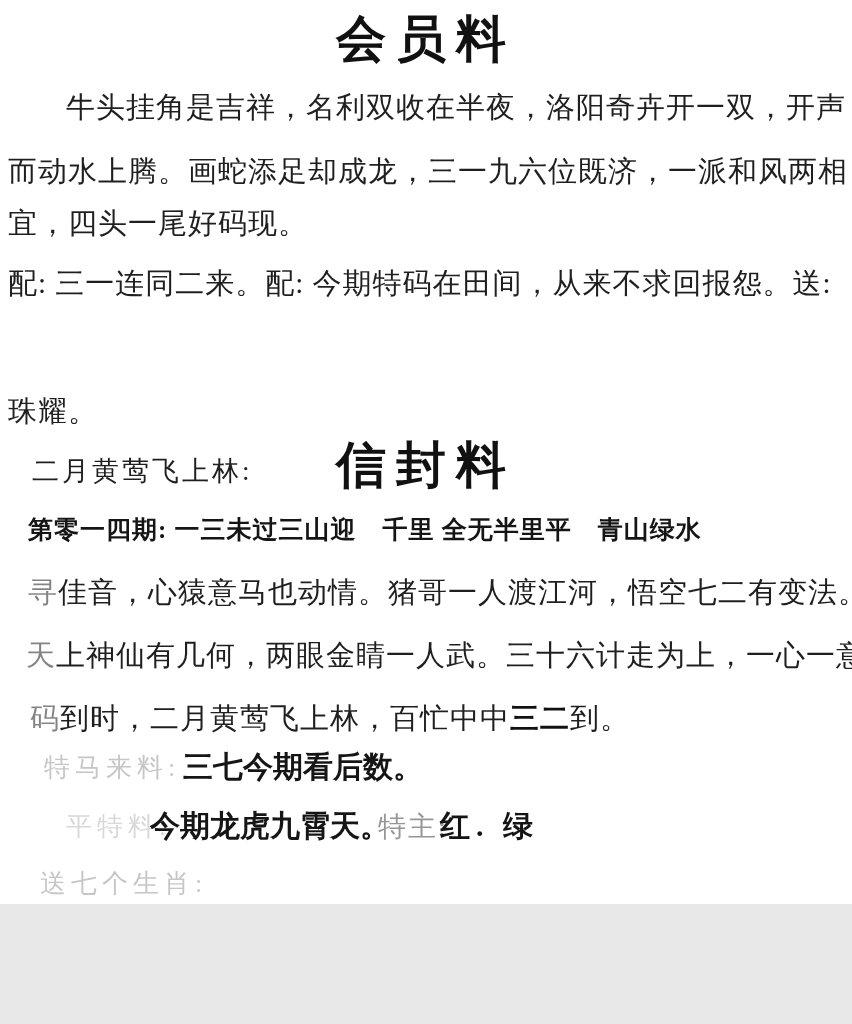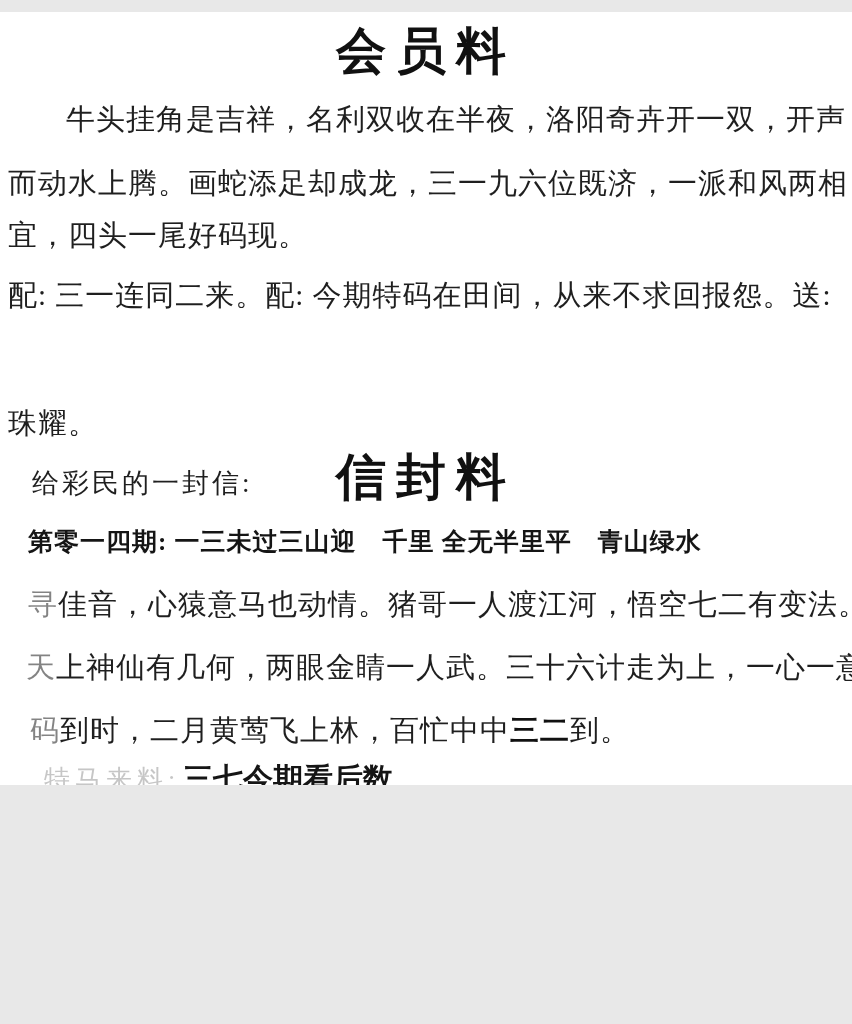--- a/index.html
+++ b/index.html
@@ -1,19 +1,19 @@
 <!DOCTYPE html>
 <html style="--ink: #1f1f1f; --wm: #f2705a;"><head>
 <meta charset="utf-8">
 <style>
   html,body{margin:0;padding:0;background:#e8e8e8;}
   .page{
     position:relative;
-    width:852px;height:773px;
-    margin:12px auto;
+    width:852px;height:904px;
+    margin:0 auto;
     background:#ffffff;
     overflow:hidden;
     font-family:"Liberation Serif","DejaVu Serif",serif;
     color:var(--ink,#1f1f1f);
   }
   .abs{position:absolute;white-space:nowrap;}
   .section-title{
     width:100%;text-align:center;
     font-size:50px;font-weight:700;letter-spacing:10px;
     color:#111;
@@ -56,21 +56,21 @@
 
   <div class="abs section-title" style="top:6px;left:0;">会员料</div>
 
   <div class="abs body-line" style="top:88px;left:66px;">牛头挂角是吉祥，名利双收在半夜，洛阳奇卉开一双，开声</div>
   <div class="abs body-line" style="top:152px;left:8px;">而动水上腾。画蛇添足却成龙，三一九六位既济，一派和风两相</div>
   <div class="abs body-line" style="top:204px;left:8px;">宜，四头一尾好码现。</div>
 
   <div class="abs body-line" style="top:264px;left:8px;">配: 三一连同二来。配: 今期特码在田间，从来不求回报怨。送:</div>
   <div class="abs body-line" style="top:392px;left:8px;">珠耀。</div>
 
-  <div class="abs intro-label" style="top:453px;left:32px;">给彩民的一封信:</div>
+  <div class="abs intro-label" style="top:453px;left:32px;">二月黄莺飞上林:</div>
   <div class="abs section-title" style="top:432px;left:0;">信封料</div>
 
   <div class="abs issue-line" style="top:513px;left:28px;">第零一四期: 一三未过三山迎　千里 全无半里平　青山绿水</div>
 
   <div class="abs body-line" style="top:573px;left:28px;">
     <span class="lead-degraded">寻</span><span>佳音，心猿意马也动情。猪哥一人渡江河，悟空七二有变法。</span>
   </div>
   <div class="abs body-line" style="top:636px;left:26px;">
     <span class="lead-degraded">天</span><span>上神仙有几何，两眼金睛一人武。三十六计走为上，一心一意</span>
   </div>

